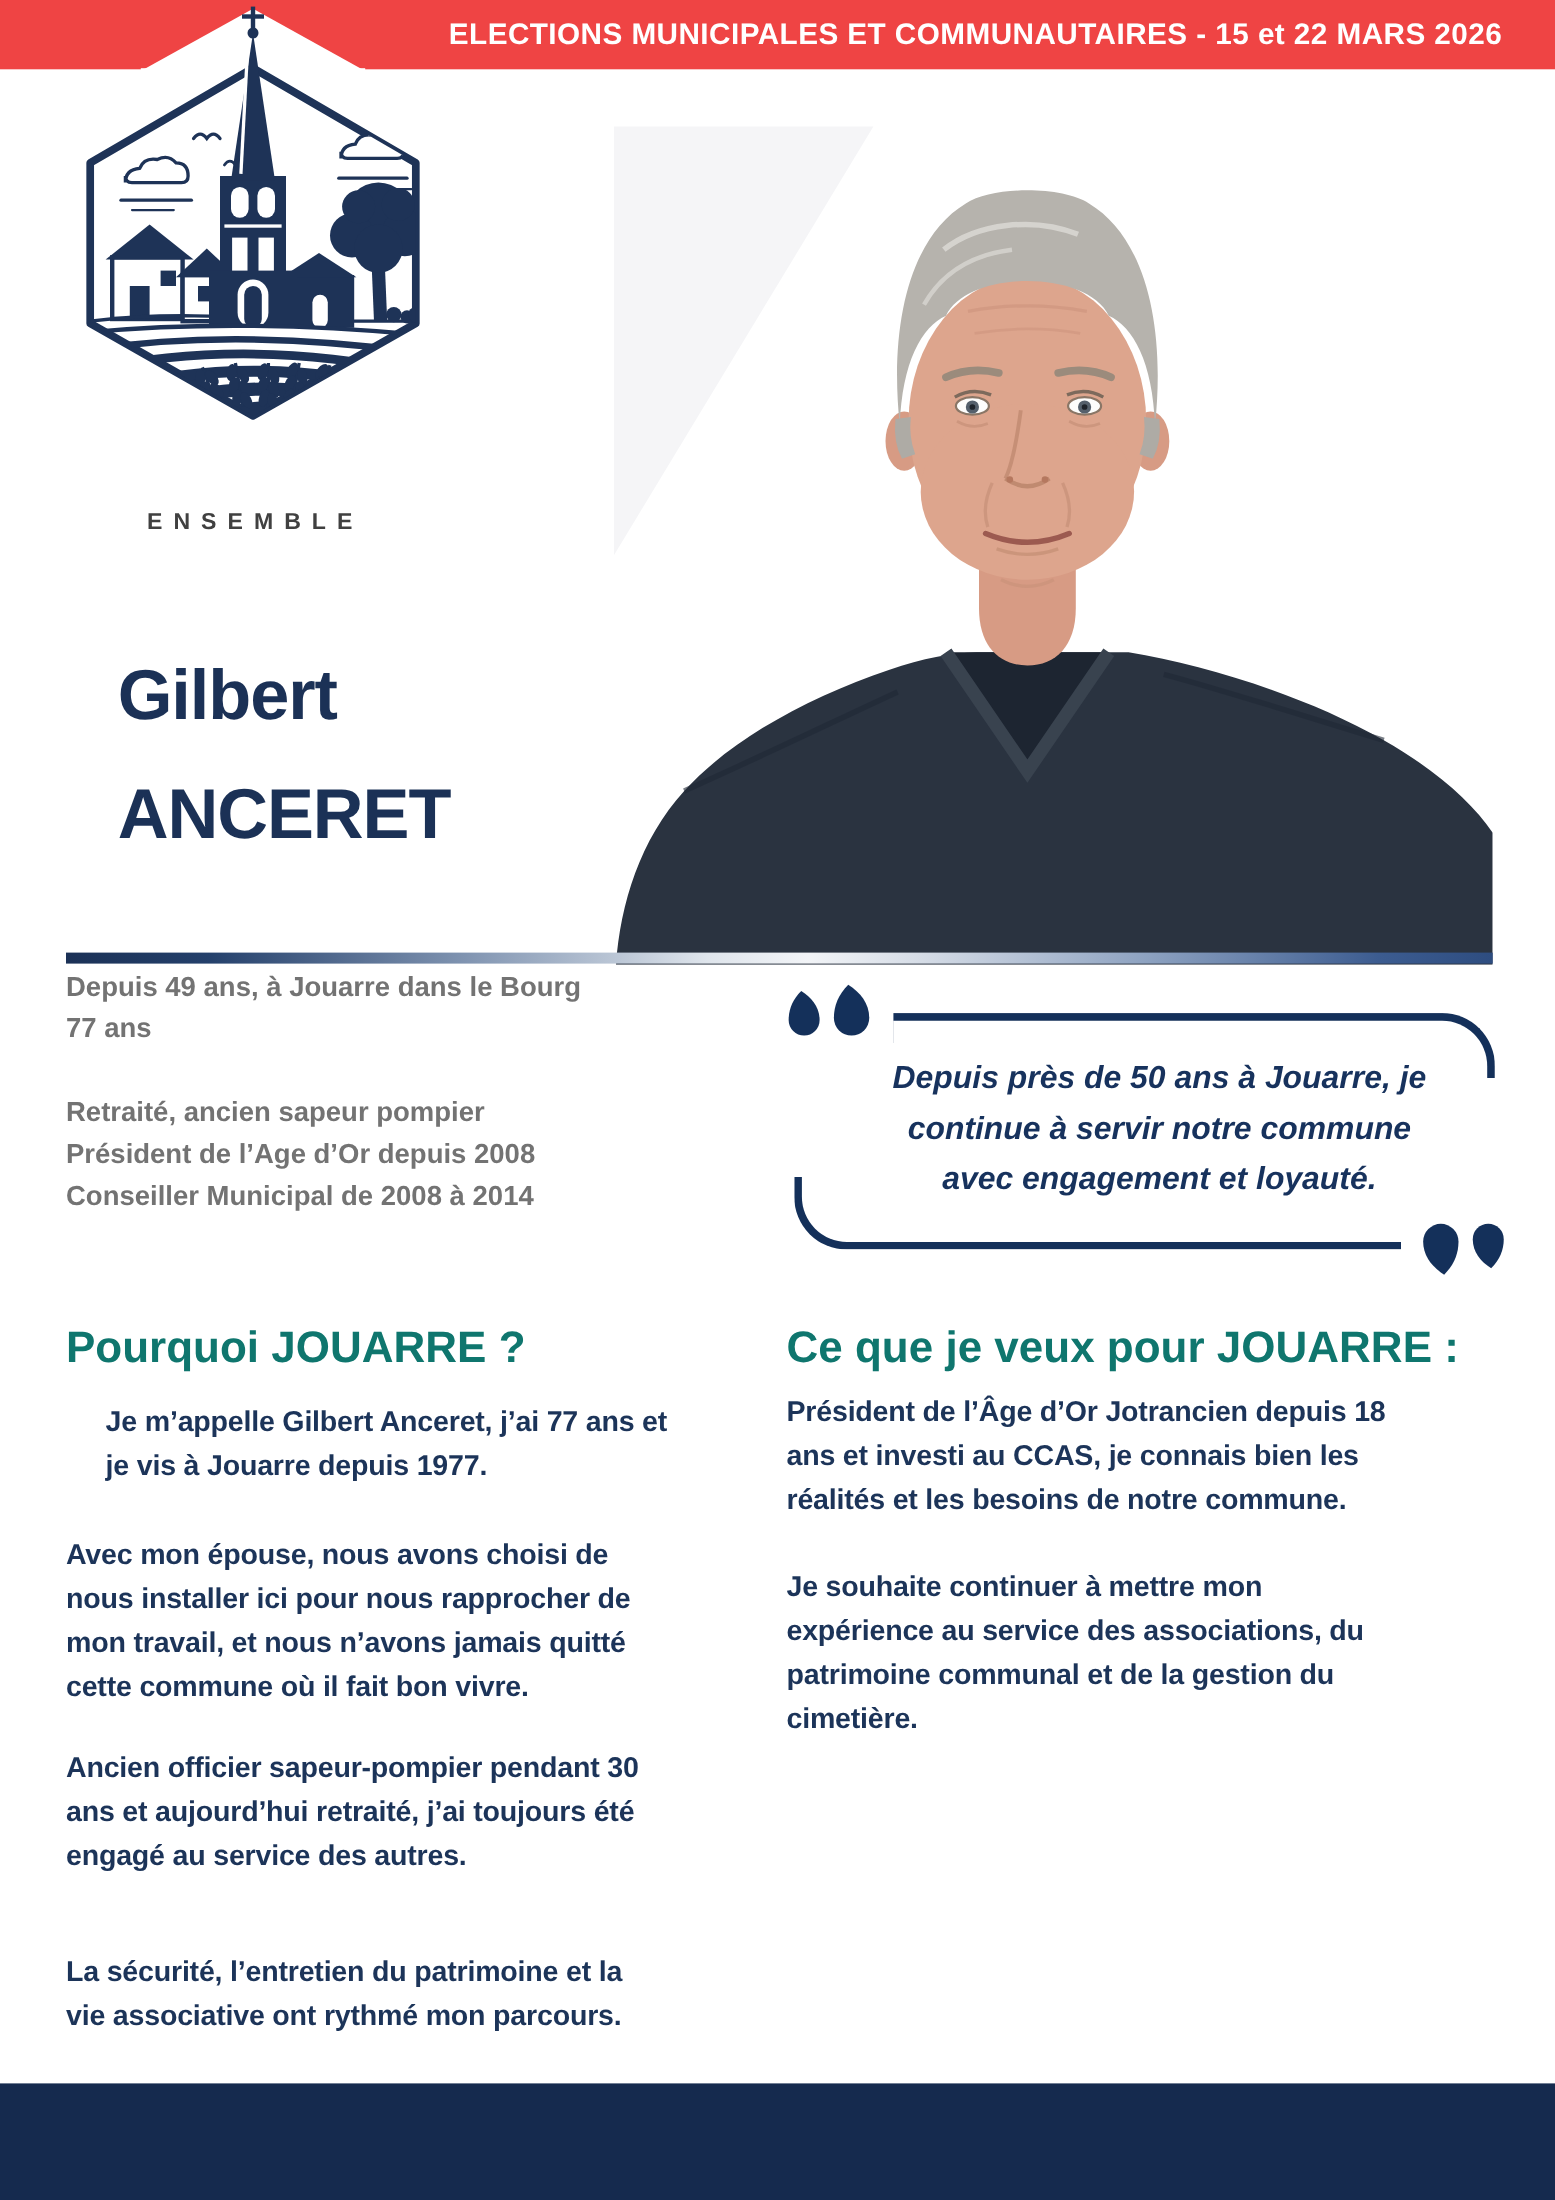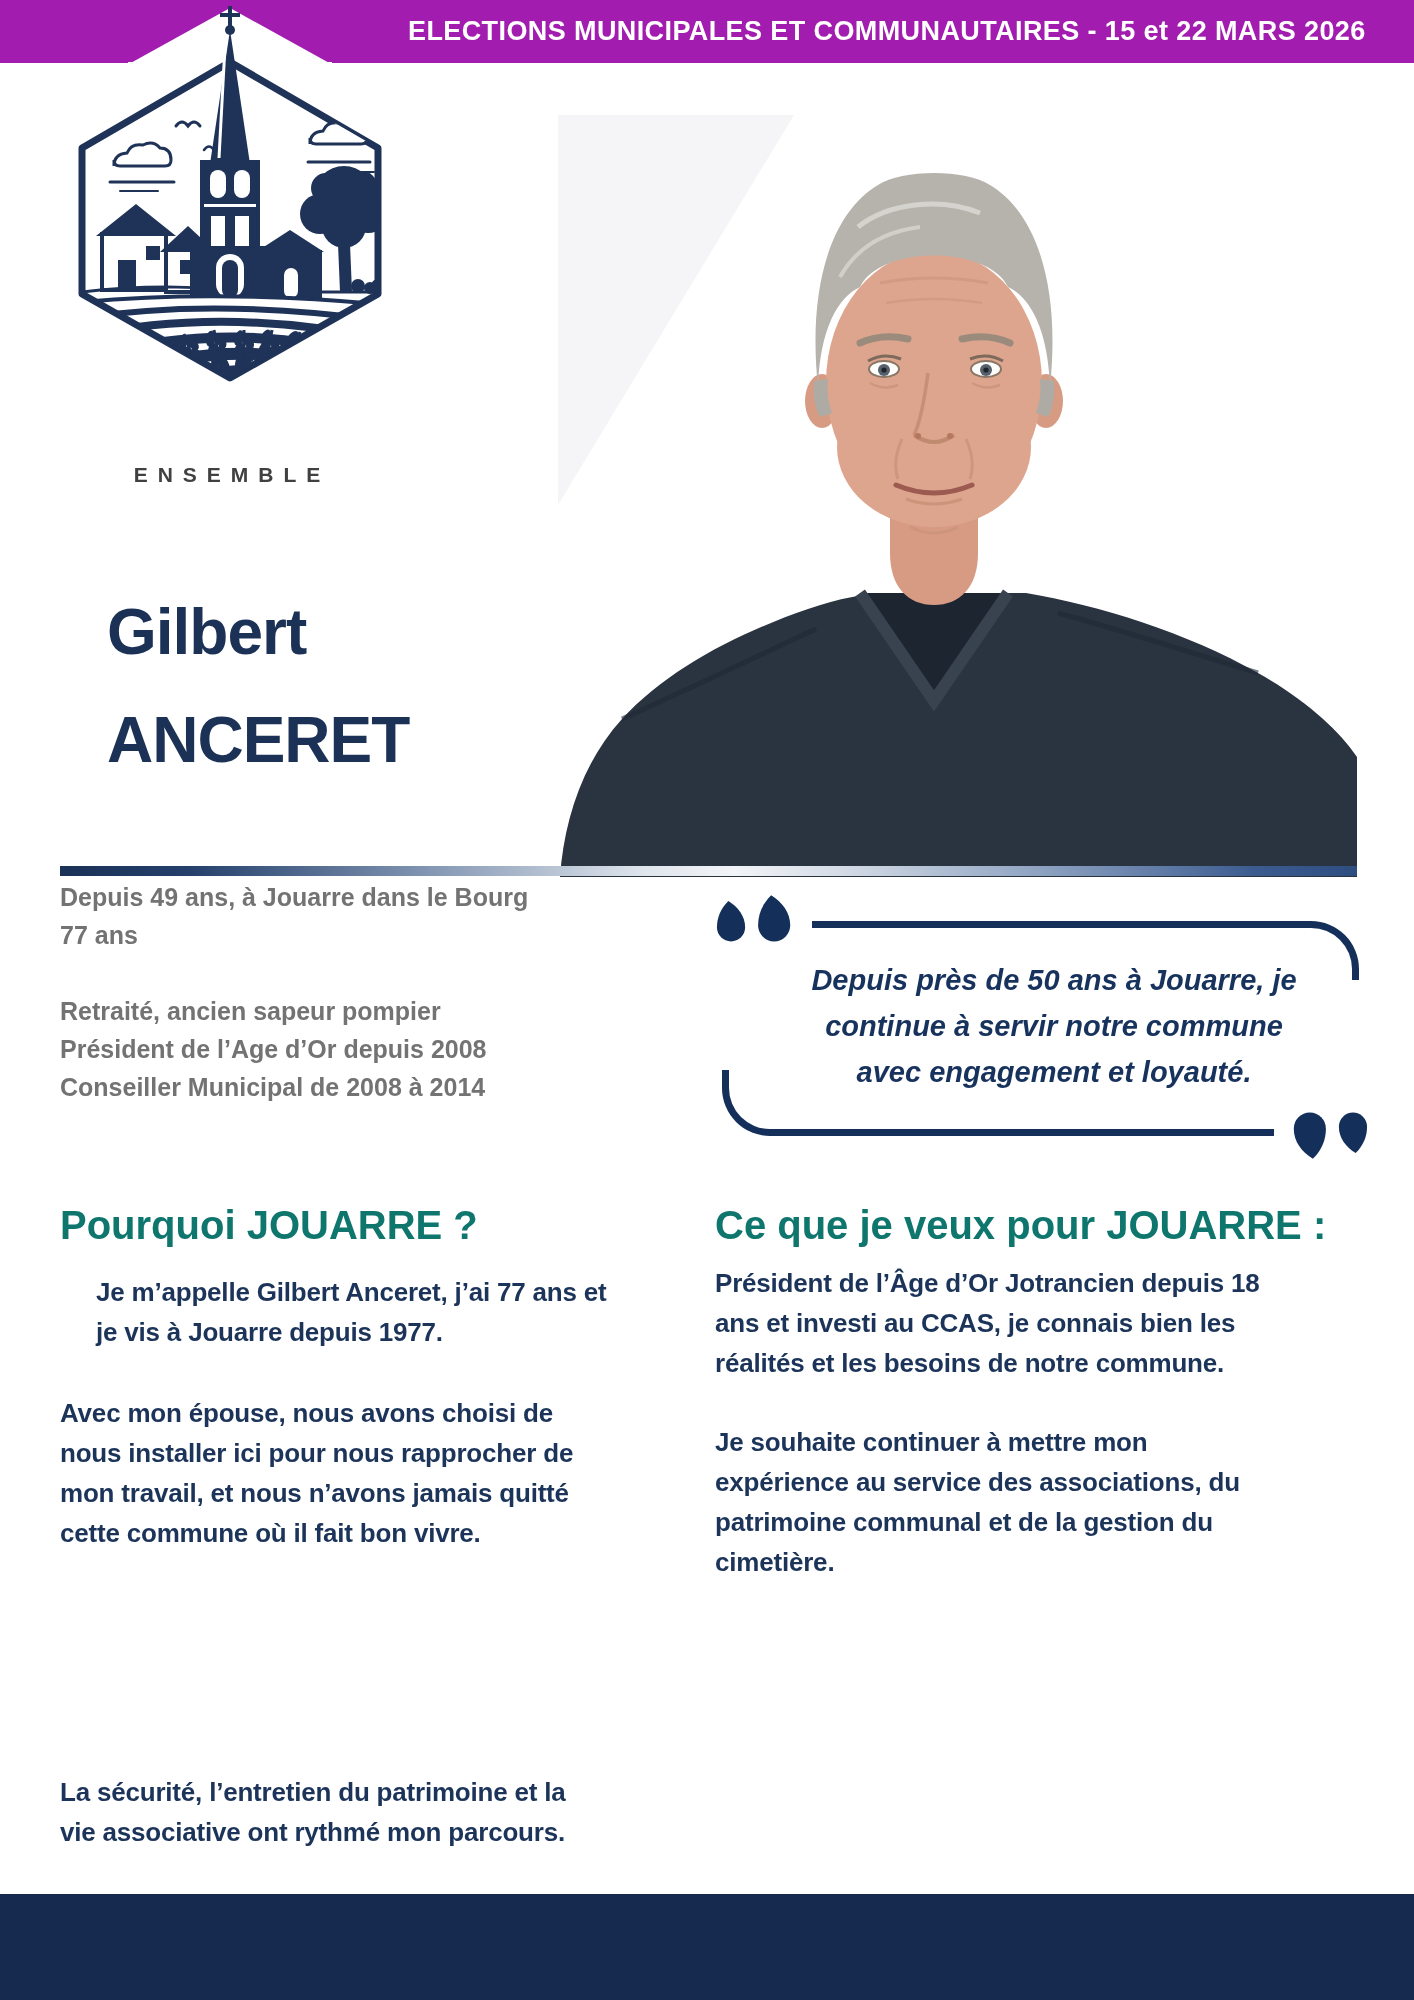--- a/index.html
+++ b/index.html
@@ -1,19 +1,19 @@
 <!DOCTYPE html>
 <html><head>
 <meta charset="utf-8">
 <style>
   html,body{margin:0;padding:0;background:#ffffff;}
   .page{position:relative;width:1414px;height:2000px;background:#ffffff;overflow:hidden;
         font-family:"Liberation Sans",sans-serif;color:#1c3459;}
   
-  .banner{position:absolute;left:0;top:0;width:1414px;height:63px;background:#a21caf;}
+  .banner{position:absolute;left:0;top:0;width:1414px;height:63px;background:#ef4444;}
   .banner-title{position:absolute;left:408px;top:0;height:63px;line-height:63px;
         color:#ffffff;font-size:27px;font-weight:700;letter-spacing:.4px;white-space:nowrap;}
   
   .logo-svg{position:absolute;left:58px;top:0;width:348px;height:500px;}
   .logo-name{position:absolute;left:58px;top:401px;width:348px;text-align:center;
         font-family:"Liberation Serif",serif;font-size:49px;font-weight:700;letter-spacing:4px;color:#1e3357;}
   .logo-sub{position:absolute;left:58px;top:463px;width:348px;text-align:center;
         font-size:21px;font-weight:700;letter-spacing:10px;color:#404040;}
   
   .photo{position:absolute;left:558px;top:85px;width:799px;height:792px;z-index:1;}
@@ -249,20 +249,23 @@
 
   <div class="heading h-left">Pourquoi JOUARRE ?</div>
   <div class="heading h-right">Ce que je veux pour JOUARRE :</div>
 
   <div class="para" style="left:60px;top:1272px;margin-left:36px;">Je m’appelle Gilbert Anceret, j’ai 77 ans et
 je vis à Jouarre depuis 1977.</div>
   <div class="para" style="left:60px;top:1393px;">Avec mon épouse, nous avons choisi de
 nous installer ici pour nous rapprocher de
 mon travail, et nous n’avons jamais quitté
 cette commune où il fait bon vivre.</div>
+  <div class="para" style="left:60px;top:1586px;">Ancien officier sapeur-pompier pendant 30
+ans et aujourd’hui retraité, j’ai toujours été
+engagé au service des autres.</div>
   <div class="para" style="left:60px;top:1772px;">La sécurité, l’entretien du patrimoine et la
 vie associative ont rythmé mon parcours.</div>
 
   <div class="para" style="left:715px;top:1263px;">Président de l’Âge d’Or Jotrancien depuis 18
 ans et investi au CCAS, je connais bien les
 réalités et les besoins de notre commune.</div>
   <div class="para" style="left:715px;top:1422px;">Je souhaite continuer à mettre mon
 expérience au service des associations, du
 patrimoine communal et de la gestion du
 cimetière.</div>

